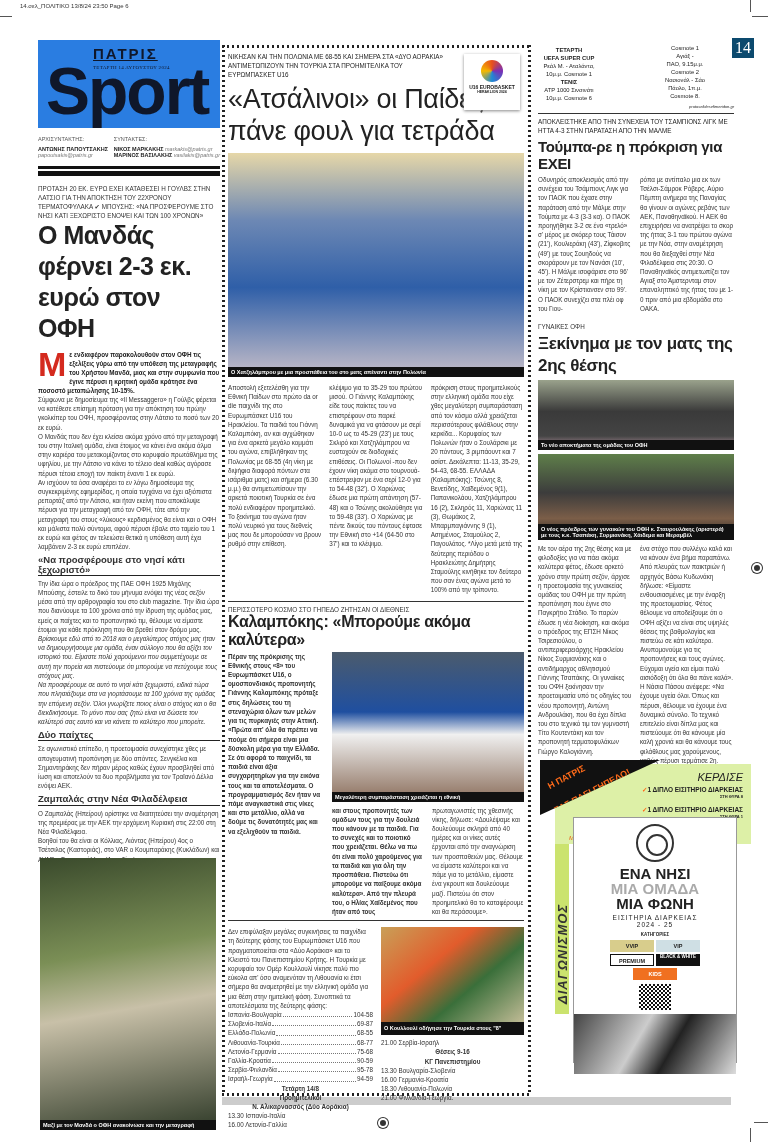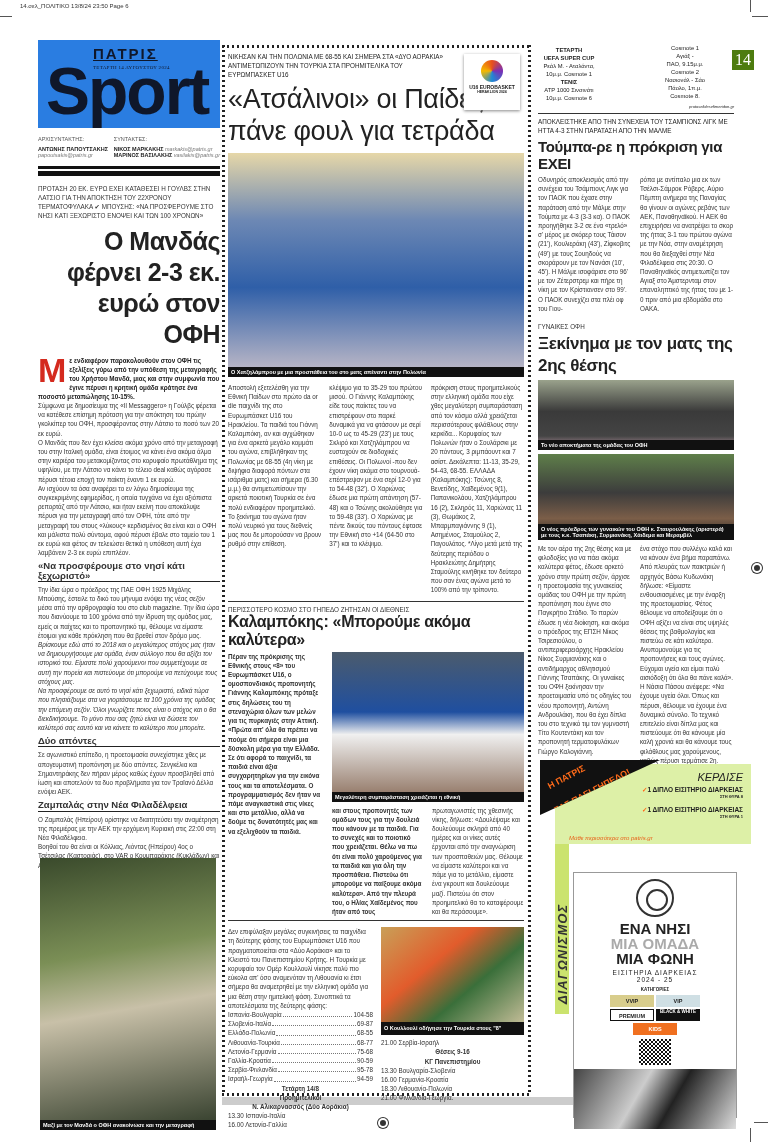--- a/index.html
+++ b/index.html
@@ -14,21 +14,21 @@
   .masthead .patris { position: absolute; left: 55px; top: 5px; font-size: 15px; font-weight: bold; letter-spacing: 2px; text-decoration: underline; font-family: "Liberation Sans", sans-serif; }
   .masthead .date { position: absolute; left: 55px; top: 25px; font-size: 5px; font-family: "Liberation Serif", serif; letter-spacing: .3px; }
   .masthead .sport { position: absolute; left: 8px; top: 18px; font-size: 66px; font-weight: bold; line-height: 66px; letter-spacing: -2px; }
   .staff { display: flex; justify-content: space-between; margin-top: 8px; font-size: 5.5px; }
   .staff .lbl { color: #555; text-transform: uppercase; margin-bottom: 4px; }
   .staff .nm { font-weight: bold; }
   .staff .em { color: #777; font-style: italic; }
   .rules { margin-top: 8px; height: 10px; border-top: 3px solid #111; border-bottom: 3px solid #111; position: relative; }
   .rules::after { content: ""; position: absolute; left: 0; right: 0; top: 2px; height: 2px; background: #111; }
   .kicker { font-size: 6.3px; color: #333; margin-top: 8px; line-height: 9px; text-transform: uppercase; }
-  .headline-l { font-size: 25px; font-weight: bold; line-height: 31px; margin-top: 6px; letter-spacing: -0.5px; text-align: right; }
+  .headline-l { font-size: 25px; font-weight: bold; line-height: 31px; letter-spacing: -0.5px; }
   .lead { font-size: 6.3px; line-height: 9px; font-weight: bold; margin-top: 6px; }
   .lead .dropcap { float: left; font-size: 34px; line-height: 28px; color: #d42a1e; margin-right: 3px; font-weight: bold; }
   .body { font-size: 6.3px; line-height: 9.2px; color: #333; }
   .subhead { font-size: 9.5px; font-weight: bold; border-bottom: 1px solid #222; margin: 4px 0 3px; padding-bottom: 1px; }
   .photo { background: linear-gradient(160deg,#6c8a5a,#2d3a2e 40%,#9aa07a 70%,#43503a); position: relative; }
   .caption { position: absolute; left: 0; right: 0; bottom: 0; background: #111; color: #fff; font-size: 5.5px; font-weight: bold; padding: 2px 3px; }
 
   
   .vdots { position: absolute; width: 3px; background: repeating-linear-gradient(#222 0 2px, transparent 2px 5px); }
   .hdots { position: absolute; height: 3px; background: repeating-linear-gradient(90deg,#222 0 2px, transparent 2px 5px); }
@@ -42,38 +42,38 @@
   .cols3 { display: flex; gap: 8px; }
   .cols3 > div { flex: 1; }
   .section-lbl { font-size: 6.3px; text-transform: uppercase; color: #333; }
   .mid-head2 { font-size: 16px; font-weight: bold; letter-spacing: -.3px; }
 
   
   .right { position: absolute; left: 538px; top: 34px; width: 196px; }
   .tvbox { display: flex; justify-content: space-between; font-size: 5.8px; text-align: center; line-height: 8px; }
   .tvbox b { font-weight: bold; }
   .tvlogo { width: 26px; height: 28px; background: #2b8fd6; color: #fff; font-size: 16px; font-weight: bold; border-radius: 3px; margin: 0 auto 6px; line-height: 28px; }
-  .pagenum { position: absolute; left: 732px; top: 50px; width: 22px; height: 20px; background: #4d7c0f; color: #fff; font-size: 16px; text-align: center; line-height: 20px; font-family: "Liberation Serif", serif; }
+  .pagenum { position: absolute; left: 732px; top: 38px; width: 22px; height: 20px; background: #0c4a6e; color: #fff; font-size: 16px; text-align: center; line-height: 20px; font-family: "Liberation Serif", serif; }
   .r-kicker { font-size: 6.3px; line-height: 8.5px; text-transform: uppercase; border-top: 1px solid #333; padding-top: 4px; margin-top: 4px; }
   .r-head { font-size: 15px; font-weight: bold; letter-spacing: -.3px; margin: 3px 0; }
   .cols2 { display: flex; gap: 8px; }
   .cols2 > div { flex: 1; }
 
   .promo { position: absolute; left: 555px; top: 764px; width: 196px; height: 330px; }
   .promo-top { background: #ddf0a7; height: 80px; position: relative; }
   .promo-tri { position: absolute; left: -15px; top: -4px; width: 120px; height: 55px; background: #111; clip-path: polygon(0 0,100% 0,0 100%); }
   .promo-tri span { position: absolute; color: #ff6b1a; font-weight: bold; font-size: 9px; transform: rotate(-28deg); left: 6px; top: 12px; white-space: nowrap; }
   .promo-tri span.l2 { left: 10px; top: 26px; }
   .kerdise { position: absolute; right: 8px; top: 7px; font-size: 11px; font-weight: normal; font-style: italic; color: #222; }
   .prize { position: absolute; right: 8px; font-size: 6.5px; font-weight: bold; text-align: right; }
   .prize small { display: block; font-size: 4px; }
   .promo-link { position: absolute; left: 14px; bottom: 3px; font-size: 6px; color: #e8641c; font-style: italic; }
   .diag { position: absolute; left: 555px; top: 844px; width: 14px; height: 170px; background: #cbe36e; }
   .diag span { position: absolute; left: 0; top: 160px; transform: rotate(-90deg); transform-origin: 0 0; font-size: 13px; font-weight: bold; color: #333; font-style: italic; white-space: nowrap; letter-spacing: 1px; }
-  .ad { position: absolute; left: 573px; top: 872px; width: 164px; height: 246px; border: 1px solid #999; background: #fff; text-align: center; }
+  .ad { position: absolute; left: 573px; top: 817px; width: 164px; height: 246px; border: 1px solid #999; background: #fff; text-align: center; }
   .ofi-logo { width: 38px; height: 38px; border-radius: 50%; border: 2px solid #333; margin: 6px auto 4px; position: relative; }
   .ofi-logo::after { content: ""; position: absolute; left: 8px; top: 8px; width: 18px; height: 18px; border-radius: 50%; border: 2px solid #333; }
   .ad-h { font-size: 15px; font-weight: bold; line-height: 15px; }
   .ad-h.gray { color: #aaa; }
   .ad-sub { font-size: 6.5px; letter-spacing: 1px; margin-top: 3px; }
   .cats { display: grid; grid-template-columns: 44px 44px; gap: 2px; justify-content: center; margin-top: 3px; font-size: 5.5px; font-weight: bold; }
   .cats div { height: 12px; line-height: 12px; }
   .qr { width: 32px; height: 26px; margin: 4px auto; background: repeating-conic-gradient(#111 0 25%, #fff 0 50%) 0 0/4px 4px; }
   .fans { height: 60px; background: linear-gradient(120deg,#444,#ccc 40%,#222 60%,#ddd); }
 </style>
@@ -112,21 +112,21 @@
   <div class="headline-l">Ο Μανδάς φέρνει 2-3 εκ. ευρώ στον ΟΦΗ</div>
   <div class="lead"><span class="dropcap">Μ</span><span>ε ενδιαφέρον παρακολουθούν στον ΟΦΗ τις εξελίξεις γύρω από την υπόθεση της μεταγραφής του Χρήστου Μανδά, μιας και στην συμφωνία που έγινε πέρυσι η κρητική ομάδα κράτησε ένα ποσοστό μεταπώλησης 10-15%.</span></div>
   <div class="body">
     <p>Σύμφωνα με δημοσίευμα της «Il Messaggero» η Γούλβς φέρεται να κατέθεσε επίσημη πρόταση για την απόκτηση του πρώην γκολκίπερ του ΟΦΗ, προσφέροντας στην Λάτσιο το ποσό των 20 εκ ευρώ.</p>
     <p>Ο Μανδάς που δεν έχει κλείσει ακόμα χρόνο από την μεταγραφή του στην Ιταλική ομάδα, είναι έτοιμος να κάνει ένα ακόμα άλμα στην καριέρα του μετακομίζοντας στο κορυφαίο πρωτάθλημα της υφηλίου, με την Λάτσιο να κάνει το τέλειο deal καθώς αγόρασε πέρυσι τέτοια εποχή τον παίκτη έναντι 1 εκ ευρώ.</p>
     <p>Αν ισχύουν τα όσα αναφέρει το εν λόγω δημοσίευμα της συγκεκριμένης εφημερίδας, η οποία τυγχάνει να έχει αξιόπιστα ρεπορτάζ από την Λάτσιο, και ήταν εκείνη που αποκάλυψε πέρυσι για την μεταγραφή από τον ΟΦΗ, τότε από την μεταγραφή του στους «λύκους» κερδισμένος θα είναι και ο ΟΦΗ και μάλιστα πολύ σύντομα, αφού πέρυσι έβαλε στο ταμείο του 1 εκ ευρώ και φέτος αν τελειώσει θετικά η υπόθεση αυτή έχει λαμβάνειν 2-3 εκ ευρώ επιπλέον.</p>
     <div class="subhead">«Να προσφέρουμε στο νησί κάτι ξεχωριστό»</div>
     <p>Την ίδια ώρα ο πρόεδρος της ΠΑΕ ΟΦΗ 1925 Μιχάλης Μπούσης, έστειλε το δικό του μήνυμα ενόψει της νέας σεζόν μέσα από την αρθρογραφία του στο club magazine. Την ίδια ώρα που διανύουμε τα 100 χρόνια από την ίδρυση της ομάδας μας, εμείς οι παίχτες και το προπονητικό τιμ, θέλουμε να είμαστε έτοιμοι για κάθε πρόκληση που θα βρεθεί στον δρόμο μας.</p>
     <p style="font-style:italic">Βρίσκουμε εδώ από το 2018 και ο μεγαλύτερος στόχος μας ήταν να δημιουργήσουμε μια ομάδα, έναν σύλλογο που θα αξίζει τον ιστορικό του. Είμαστε πολύ χαρούμενοι που συμμετέχουμε σε αυτή την πορεία και πιστεύουμε ότι μπορούμε να πετύχουμε τους στόχους μας.</p>
     <p style="font-style:italic">Να προσφέρουμε σε αυτό το νησί κάτι ξεχωριστό, ειδικά τώρα που πλησιάζουμε στα να γιορτάσουμε τα 100 χρόνια της ομάδας την επόμενη σεζόν. Όλοι γνωρίζετε ποιος είναι ο στόχος και ο θα διεκδικήσουμε. Το μόνο που σας ζητώ είναι να δώσετε τον καλύτερό σας εαυτό και να κάνετε το καλύτερο που μπορείτε.</p>
-    <div class="subhead">Δύο απόντες</div>
+    <div class="subhead">Δύο παίχτες</div>
     <p>Σε αγωνιστικό επίπεδο, η προετοιμασία συνεχίστηκε χθες με απογευματινή προπόνηση με δύο απόντες. Σενγκέλια και Σημαντηράκης δεν πήραν μέρος καθώς έχουν προσβληθεί από ίωση και αποτελούν τα δυο προβλήματα για τον Τραϊανό Δέλλα ενόψει ΑΕΚ.</p>
     <div class="subhead">Ζαμπαλάς στην Νέα Φιλαδέλφεια</div>
     <p>Ο Ζαμπαλάς (Ηπείρου) ορίστηκε να διαιτητεύσει την αναμέτρηση της πρεμιέρας με την ΑΕΚ την ερχόμενη Κυριακή στις 22:00 στη Νέα Φιλαδέλφεια.</p>
     <p>Βοηθοί του θα είναι οι Κόλλιας, Λιόντας (Ηπείρου) 4ος ο Τσέτσιλας (Καστοριάς), στο VAR ο Κουμπαράκης (Κυκλάδων) και AVAR ο Τριανταφύλλου (Αρκαδίας).</p>
   </div>
 </div>
 <div class="photo" style="position:absolute;left:40px;top:858px;width:176px;height:272px;background:linear-gradient(170deg,#3a4a2c,#7b8f56 35%,#c8c0a8 55%,#2f3a28)">
   <div class="caption">Μαζί με τον Μανδά ο ΟΦΗ ανακοίνωσε και την μεταγραφή</div>
 </div>
 

